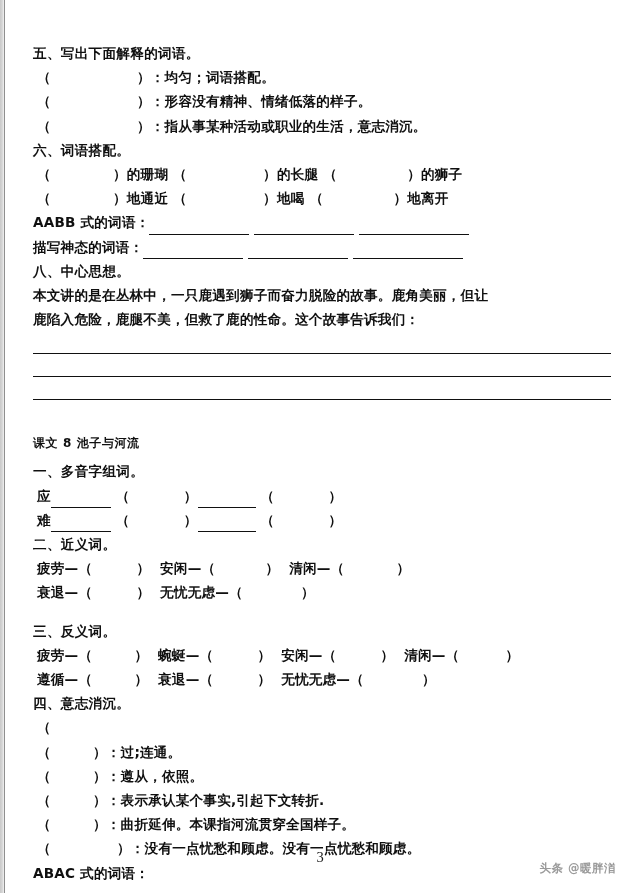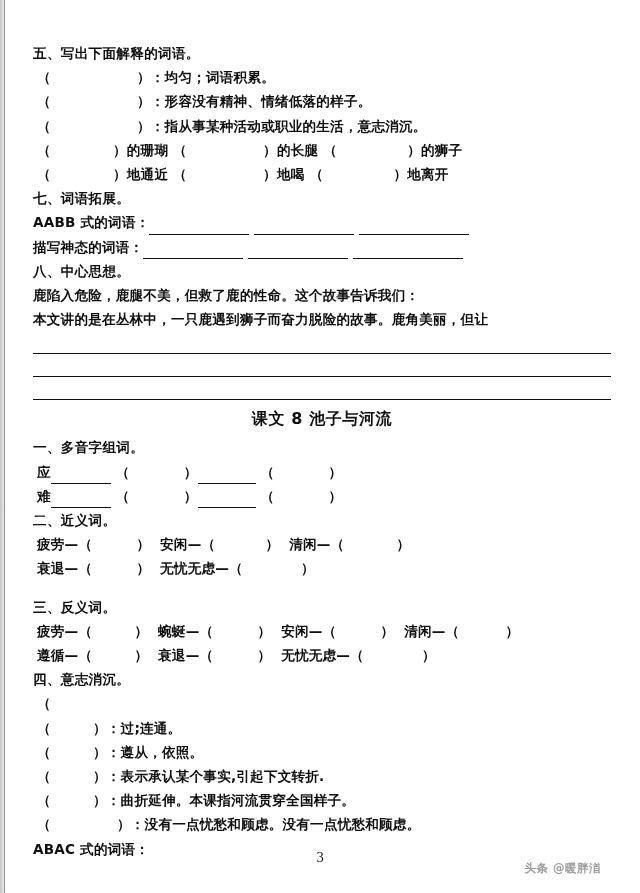--- a/index.html
+++ b/index.html
@@ -85,41 +85,42 @@
   .hrule {
     width: 578px;
     height: 0;
     border-top: 1.6px solid #111;
     margin: 0;
   }
   .rule-gap { height: 22px; }
 
   
   .lesson-title {
-    text-align: center;
-    font-weight: bold;
-    font-size: 16px;
+    text-align: left;
+    font-weight: bold;
+    font-size: 12px;
     line-height: 20px;
     letter-spacing: 0.6px;
     white-space: pre;
+    margin-top: 24px;
   }
 
   
   .page-number {
     position: absolute;
     left: 0; right: 0;
     top: 849px;
     text-align: center;
     font-size: 14.5px;
     color: #1a1a1a;
     font-family: "Liberation Serif", "DejaVu Serif", serif;
   }
   .watermark {
     position: absolute;
-    right: 39px;
+    right: 24px;
     top: 861px;
     font-size: 11.5px;
     color: #9a9a9a;
     letter-spacing: 0.5px;
     white-space: pre;
     font-weight: bold;
   }
 
   .spacer-sm { height: 9px; }
   .spacer-md { height: 14px; }
@@ -130,40 +131,40 @@
 <div class="page">
 
   <div class="scan-edge-left">
       <div class="rule"></div>
     </div>
 
   <div class="content">
 
     <div class="heading">五、写出下面解释的词语。</div>
     <div id="s5-items">
-        <div class="row indent1"><span class="paren" style="width: 100px;">（</span><span class="label">）：均匀；词语积累。</span></div>
+        <div class="row indent1"><span class="paren" style="width: 100px;">（</span><span class="label">）：均匀；词语搭配。</span></div>
         <div class="row indent1"><span class="paren" style="width: 100px;">（</span><span class="label">）：形容没有精神、情绪低落的样子。</span></div>
         <div class="row indent1"><span class="paren" style="width: 100px;">（</span><span class="label">）：指从事某种活动或职业的生活，意志消沉。</span></div>
       </div>
 
+    <div class="heading">六、词语搭配。</div>
     <div id="s6-rows">
         <div class="row indent1"><span class="paren" style="width: 76px;">（</span><span class="label">）的珊瑚 </span><span class="paren" style="width: 90px;">（</span><span class="label">）的长腿 </span><span class="paren" style="width: 84px;">（</span><span class="label">）的狮子 </span></div>
         <div class="row indent1"><span class="paren" style="width: 76px;">（</span><span class="label">）地通近 </span><span class="paren" style="width: 90px;">（</span><span class="label">）地喝 </span><span class="paren" style="width: 84px;">（</span><span class="label">）地离开 </span></div>
       </div>
 
-    <div class="heading">七、词语拓展。</div>
     <div id="s7-rows">
         <div class="row"><span class="label">AABB 式的词语：</span><span class="blank" style="width: 100px;"></span><span class="label"> </span><span class="blank" style="width: 100px;"></span><span class="label"> </span><span class="blank" style="width: 110px;"></span></div>
         <div class="row"><span class="label">描写神态的词语：</span><span class="blank" style="width: 100px;"></span><span class="label"> </span><span class="blank" style="width: 100px;"></span><span class="label"> </span><span class="blank" style="width: 110px;"></span></div>
       </div>
 
     <div class="heading">八、中心思想。</div>
     <div id="s8-para">
+        <div class="body-line">本文讲的是在丛林中，一只鹿遇到狮子而奋力脱险的故事。鹿角美丽，但让</div>
         <div class="body-line">鹿陷入危险，鹿腿不美，但救了鹿的性命。这个故事告诉我们：</div>
-        <div class="body-line">本文讲的是在丛林中，一只鹿遇到狮子而奋力脱险的故事。鹿角美丽，但让</div>
       </div>
     <div id="s8-rules">
         <div class="rule-gap"></div>
         <div class="hrule"></div>
         <div class="rule-gap"></div>
         <div class="hrule"></div>
         <div class="rule-gap"></div>
         <div class="hrule"></div>
         <div class="spacer-sm"></div>
       </div>

